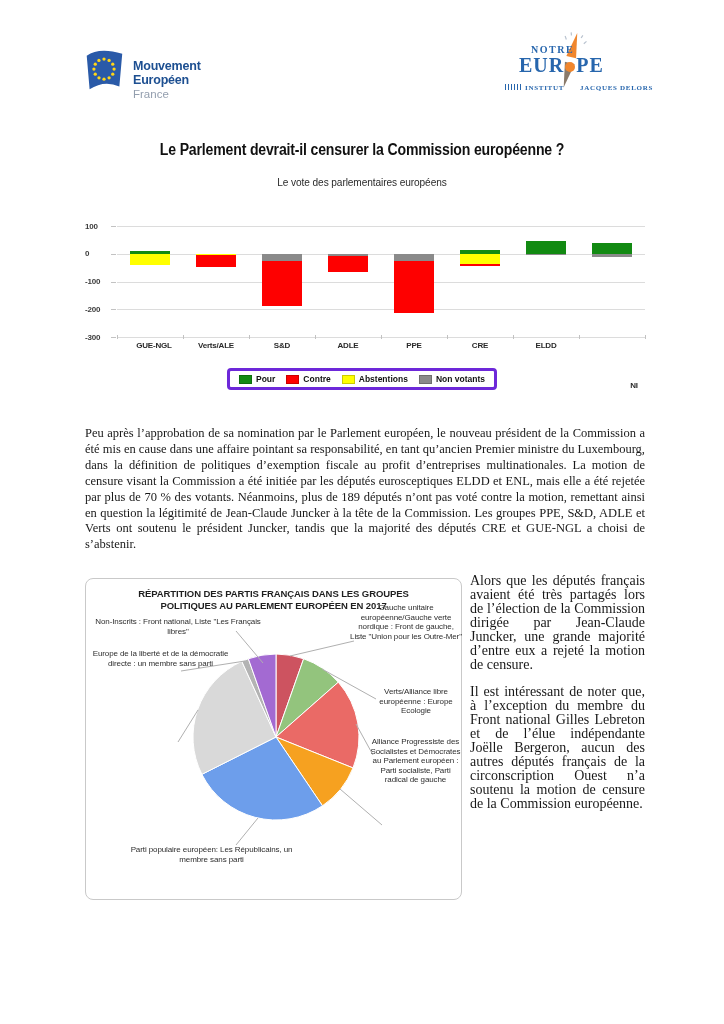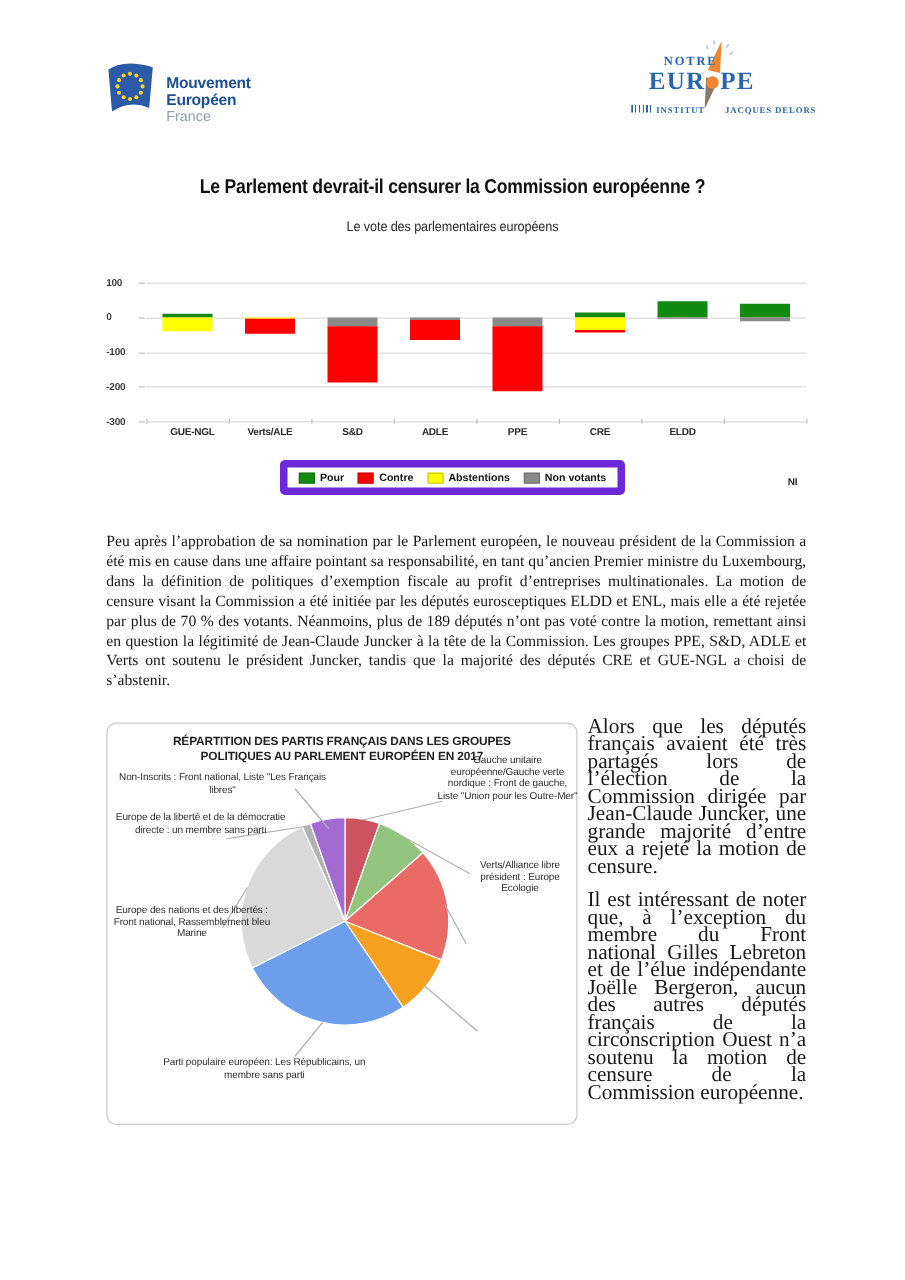--- a/index.html
+++ b/index.html
@@ -34,21 +34,21 @@
   .bc-grid{position:absolute;height:1px;background:#dcdcdc;}
   .bc-ytick{position:absolute;width:5px;height:1px;background:#c2c2c2;}
   .bc-ylabel{position:absolute;width:26px;text-align:left;font-size:8px;font-weight:700;
      color:#3c3c3c;letter-spacing:-0.2px;}
   .bc-seg{position:absolute;}
   .bc-xlabel{position:absolute;text-align:center;font-size:8px;font-weight:700;color:#2a2a2a;letter-spacing:-0.2px;}
   .bc-btick{position:absolute;width:1px;height:4px;background:#c2c2c2;}
 
   
   .legend{position:absolute;top:368px;left:50%;transform:translateX(-50%);
-     border:6px solid #6d28d9;border-radius:4px;background:#fff;
+     border:3px solid #6d28d9;border-radius:4px;background:#fff;
      display:flex;align-items:center;gap:11px;padding:3px 9px;}
   .legend-item{display:flex;align-items:center;gap:4px;font-size:8.5px;font-weight:700;color:#111;}
   .legend-swatch{display:inline-block;width:13px;height:9px;border:1px solid rgba(0,0,0,0.2);box-sizing:border-box;}
 
   
   .main-para{position:absolute;left:85px;top:426px;width:560px;
      font-family:"Liberation Serif",serif;font-size:12.5px;line-height:15.9px;
      text-align:justify;color:#181818;}
 
   
@@ -63,21 +63,21 @@
   .pl-verts{left:286px;top:108px;width:88px;}
   .pl-sd{left:282px;top:158px;width:95px;}
   .pl-adle{left:240px;top:246px;width:137px;}
   .pl-ppe{left:38px;top:266px;width:175px;}
   .pl-nations{left:0px;top:144px;width:135px;}
   .pl-liberte{left:2px;top:70px;width:145px;}
   .pl-ni{left:8px;top:38px;width:168px;}
 
   
   .right-col{position:absolute;left:470px;top:574px;width:175px;
-     font-family:"Liberation Serif",serif;font-size:17px;line-height:14px;
+     font-family:"Liberation Serif",serif;font-size:14px;line-height:14px;
      text-align:justify;color:#181818;}
   .right-col p{margin:0 0 13px 0;}
 </style>
 </head>
 <body>
 
 <div class="page">
 
   <div class="logo-left">
     <svg class="flag" width="48" height="60" viewBox="0 0 50 60">
@@ -211,24 +211,24 @@
         <line x1="287" y1="176" x2="270" y2="145" stroke="#b0b0b0" stroke-width="1"></line>
         <line x1="296" y1="246" x2="254" y2="210" stroke="#b0b0b0" stroke-width="1"></line>
         <line x1="150" y1="266" x2="172" y2="239" stroke="#b0b0b0" stroke-width="1"></line>
         <line x1="92" y1="163" x2="112" y2="131" stroke="#b0b0b0" stroke-width="1"></line>
         <line x1="95" y1="92" x2="159" y2="82" stroke="#b0b0b0" stroke-width="1"></line>
         <line x1="150" y1="52" x2="177" y2="84" stroke="#b0b0b0" stroke-width="1"></line>
       </svg>
     <div class="pie-title">RÉPARTITION DES PARTIS FRANÇAIS DANS LES GROUPES POLITIQUES AU PARLEMENT EUROPÉEN EN 2017</div>
     <div class="pie-label pl-ni">Non-Inscrits : Front national, Liste "Les Français libres"</div>
     <div class="pie-label pl-liberte">Europe de la liberté et de la démocratie directe : un membre sans parti</div>
-    <div class="pie-label pl-nations">Europe des nations et des libertés : Front national, Rassemblement bleu Marine</div>
     <div class="pie-label pl-ppe">Parti populaire européen: Les Républicains, un membre sans parti</div>
     <div class="pie-label pl-gue">Gauche unitaire européenne/Gauche verte nordique : Front de gauche, Liste "Union pour les Outre-Mer"</div>
-    <div class="pie-label pl-verts">Verts/Alliance libre président : Europe Ecologie</div>
+    <div class="pie-label pl-verts">Verts/Alliance libre européenne : Europe Ecologie</div>
+    <div class="pie-label pl-sd">Alliance Progressiste des Socialistes et Démocrates au Parlement européen : Parti socialiste, Parti radical de gauche</div>
   </div>
 
   <div class="right-col">
     <p>Alors que les députés français avaient été très partagés lors de l’élection de la Commission dirigée par Jean-Claude Juncker, une grande majorité d’entre eux a rejeté la motion de censure.</p>
     <p>Il est intéressant de noter que, à l’exception du membre du Front national Gilles Lebreton et de l’élue indépendante Joëlle Bergeron, aucun des autres députés français de la circonscription Ouest n’a soutenu la motion de censure de la Commission européenne.</p>
   </div>
 
 </div>
 
 </body></html>

